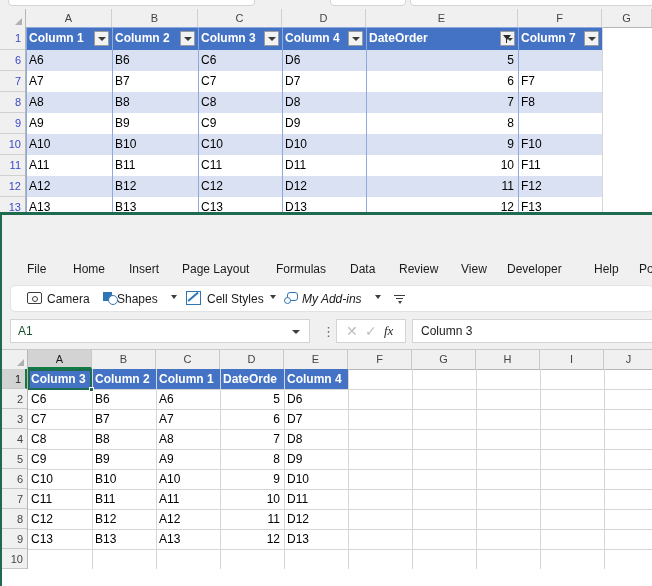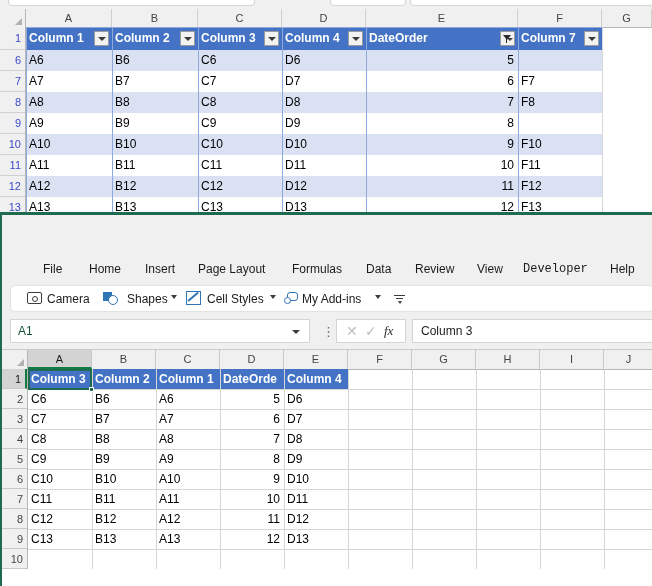--- a/index.html
+++ b/index.html
@@ -77,21 +77,21 @@
   .save-ico:after{content:"";position:absolute;left:2px;bottom:0px;width:10px;height:5px;border:2px solid #c44ec4;border-bottom:none;box-sizing:border-box;}
   .doctitle{position:absolute;left:196px;top:12px;font-size:12px;color:#1b1b1b;}
 
   .searchbox{position:absolute;left:537px;top:11px;width:130px;height:24px;background:#fafafa;
       border:1px solid #e0e0e0;border-radius:4px;box-sizing:border-box;}
   .searchbox .mag{position:absolute;left:10px;top:6px;width:8px;height:8px;border:1.4px solid #5a5a5a;border-radius:50%;box-sizing:border-box;}
   .searchbox .mag:after{content:"";position:absolute;left:6px;top:6px;width:4px;height:1.4px;background:#5a5a5a;transform:rotate(45deg);transform-origin:left center;}
   .searchbox .sp{position:absolute;left:28px;top:4px;font-size:12px;color:#5a5a5a;white-space:nowrap;}
 
   .tabs{position:absolute;left:0;top:40px;width:652px;height:28px;}
-  .tab{position:absolute;top:3px;height:22px;line-height:22px;font-size:12px;color:#1b1b1b;white-space:nowrap;margin-left:16px;}
+  .tab{position:absolute;top:3px;height:22px;line-height:22px;font-size:12px;color:#1b1b1b;white-space:nowrap;}
 
   .qbar{position:absolute;left:8px;top:70px;width:644px;height:27px;background:#fff;
       border:1px solid #e2e2e2;border-radius:5px;box-sizing:border-box;}
   .qitem{position:absolute;top:4px;height:19px;line-height:19px;font-size:12px;color:#1b1b1b;white-space:nowrap;}
   .qchev{position:absolute;top:9px;width:0;height:0;border-left:3.5px solid transparent;border-right:3.5px solid transparent;border-top:4px solid #3c3c3c;}
 
   .ico-cam{position:absolute;top:6px;width:15px;height:12px;border:1.3px solid #3c3c3c;border-radius:2px;box-sizing:border-box;}
   .ico-cam:after{content:"";position:absolute;left:4px;top:2.5px;width:6px;height:6px;border:1.3px solid #3c3c3c;border-radius:50%;box-sizing:border-box;}
   .ico-shape{position:absolute;top:6px;width:16px;height:13px;}
   .ico-shape i{position:absolute;left:0;top:0;width:9px;height:9px;background:#2e75b6;}
@@ -304,45 +304,45 @@
 
     <div class="tabs">
       <div class="tab" style="left:25px;">File</div>
       <div class="tab" style="left:71px;">Home</div>
       <div class="tab" style="left:127px;">Insert</div>
       <div class="tab" style="left:180px;">Page Layout</div>
       <div class="tab" style="left:274px;">Formulas</div>
       <div class="tab" style="left:348px;">Data</div>
       <div class="tab" style="left:397px;">Review</div>
       <div class="tab" style="left:459px;">View</div>
-      <div class="tab" style="left:505px;font-family:Liberation Mono, monospace;">Developer</div>
+      <div class="tab" style="left:505px;">Developer</div>
       <div class="tab" style="left:592px;">Help</div>
       <div class="tab" style="left:637px;">Pow</div>
     </div>
 
     <div class="qbar">
       <span class="ico-cam" style="left:16px;"></span>
       <span class="qitem" style="left:36px;">Camera</span>
 
       <span class="ico-shape" style="left:92px;">
           <i></i>
           <b></b>
         </span>
-      <span class="qitem" style="left:116px;">Shapes</span>
+      <span class="qitem" style="left:106px;">Shapes</span>
       <span class="qchev" style="left:160px;"></span>
 
       <span class="ico-cs" style="left:175px;"></span>
       <span class="qitem" style="left:196px;">Cell Styles</span>
       <span class="qchev" style="left:259px;"></span>
 
       <span class="ico-addin" style="left:273px;">
           <i></i>
           <b></b>
         </span>
-      <span class="qitem" style="left:291px;">My Add-ins</span>
+      <span class="qitem" style="left:291px;font-style:italic;">My Add-ins</span>
       <span class="qchev" style="left:364px;"></span>
 
       <span class="ico-more" style="left:383px;">
           <i></i>
           <b></b>
           <u></u>
         </span>
     </div>
 
     <div class="fbar">

